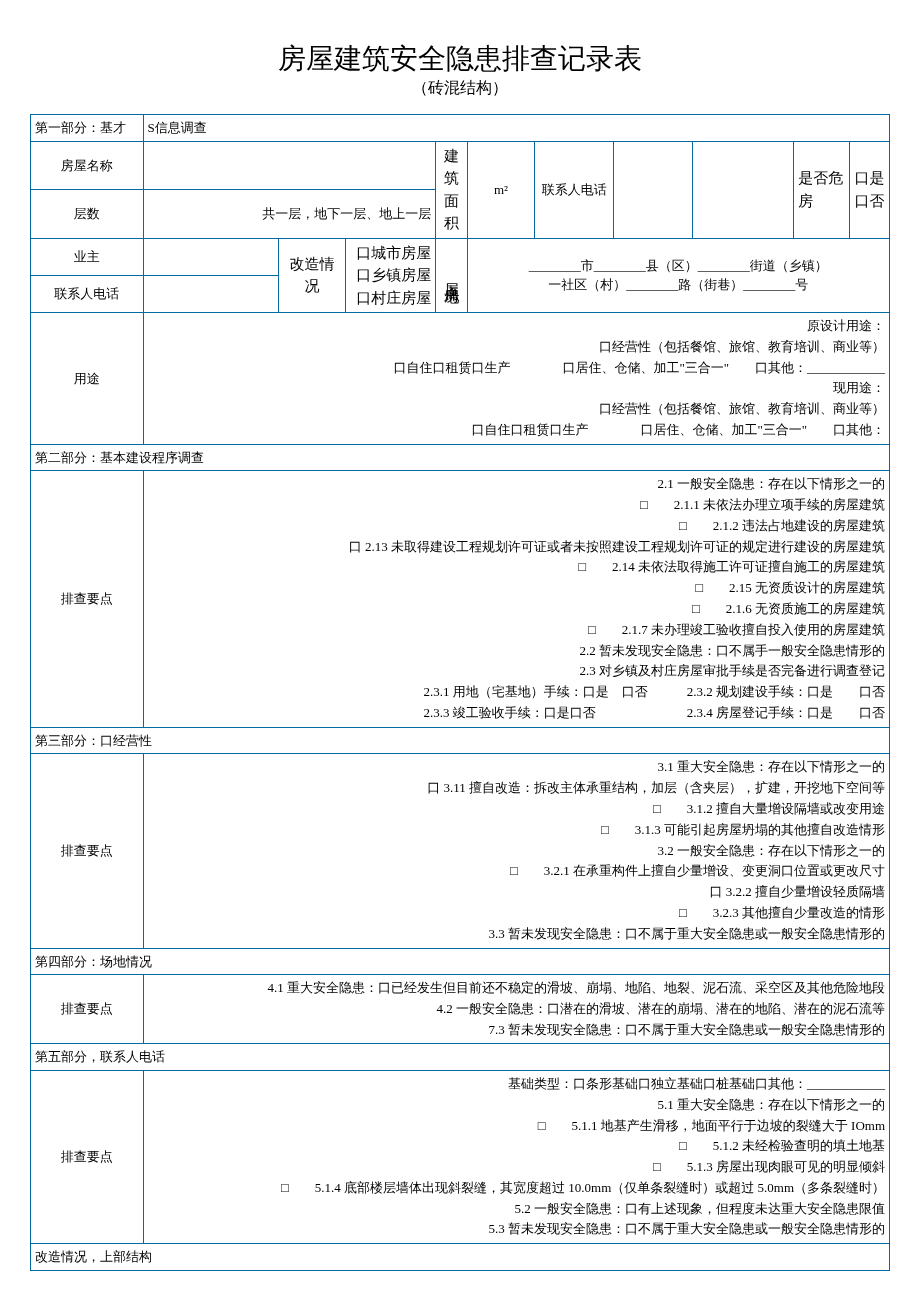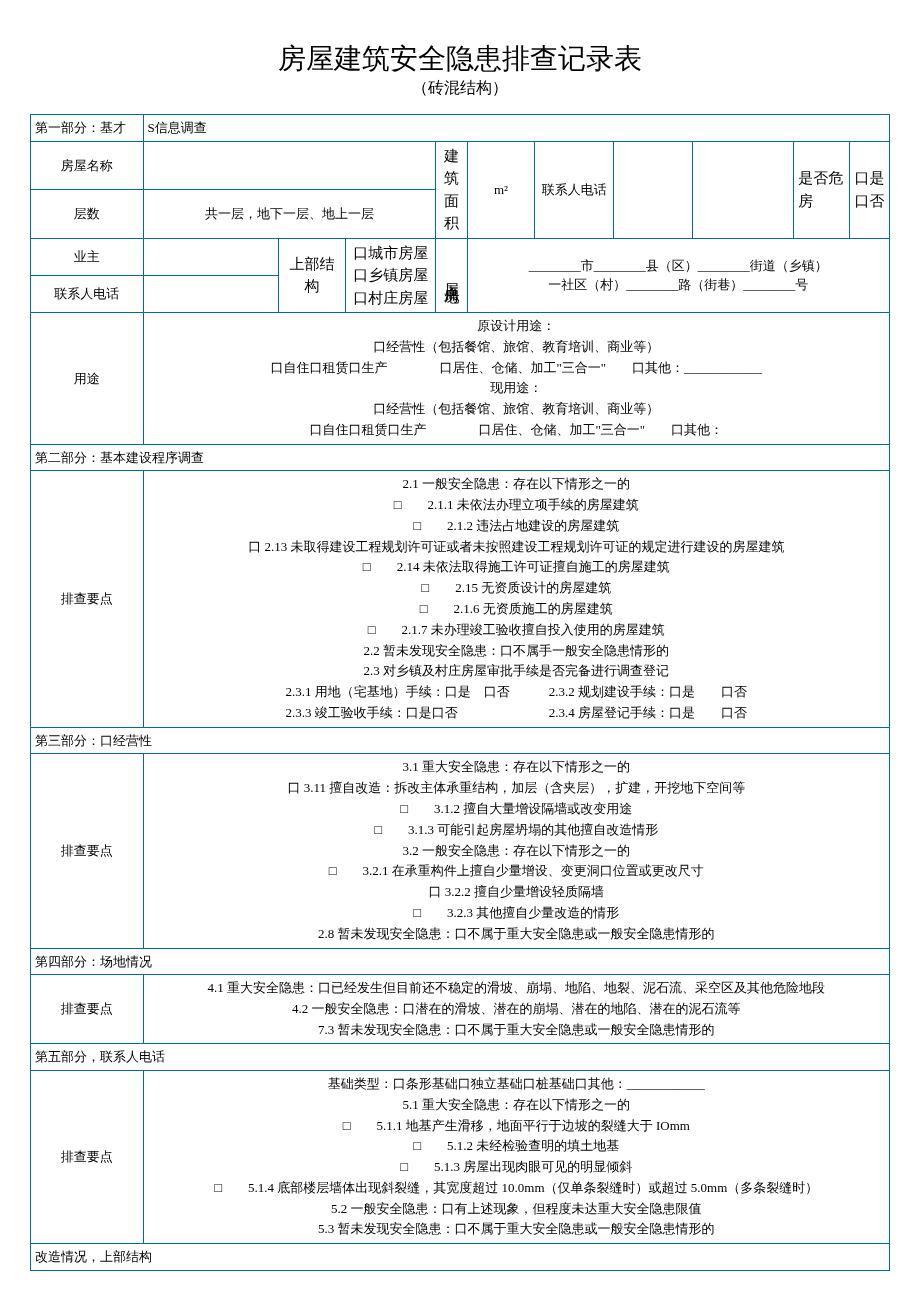--- a/index.html
+++ b/index.html
@@ -34,21 +34,21 @@
       word-wrap: break-word;
     }
     .section-header {
       font-weight: normal;
       text-align: left;
     }
     .label-cell {
       text-align: center;
     }
     .content-cell {
-      text-align: center;
+      text-align: right;
     }
     .vertical-text {
       writing-mode: vertical-rl;
       text-orientation: upright;
       text-align: center;
       letter-spacing: 2px;
     }
     .tall-content {
       line-height: 1.6;
       margin-left: 20px;
@@ -96,21 +96,21 @@
     <td rowspan="2" class="narrow"><span>口是</span><br><span>口否</span></td>
   </tr>
   <tr>
     <td class="label-cell">层数</td>
     <td colspan="3" class="content-cell">共一层，地下一层、地上一层</td>
   </tr>
 
   <tr>
     <td class="label-cell">业主</td>
     <td></td>
-    <td rowspan="2" class="label-cell narrow">上部结构</td>
+    <td rowspan="2" class="label-cell narrow">改造情况</td>
     <td rowspan="2" class="content-cell narrow" style="white-space:pre-line">口城市房屋
 口乡镇房屋
 口村庄房屋</td>
     <td rowspan="2" class="vertical-text narrow">屋点房地</td>
     <td rowspan="2" colspan="6" class="label-cell">
       <div>________市________县（区）________街道（乡镇）</div>
       <div>一社区（村）________路（街巷）________号</div>
     </td>
   </tr>
   <tr>
@@ -153,21 +153,21 @@
   <tr>
     <td class="label-cell">排查要点</td>
     <td colspan="10" class="content-cell tall-content" style="white-space:pre-line;height:165px;overflow:hidden">3.1 重大安全隐患：存在以下情形之一的
 口 3.11 擅自改造：拆改主体承重结构，加层（含夹层），扩建，开挖地下空间等
 □　　3.1.2 擅自大量增设隔墙或改变用途
 □　　3.1.3 可能引起房屋坍塌的其他擅自改造情形
 3.2 一般安全隐患：存在以下情形之一的
 □　　3.2.1 在承重构件上擅自少量增设、变更洞口位置或更改尺寸
 口 3.2.2 擅自少量增设轻质隔墙
 □　　3.2.3 其他擅自少量改造的情形
-2.8 暂未发现安全隐患：口不属于重大安全隐患或一般安全隐患情形的</td>
+3.3 暂未发现安全隐患：口不属于重大安全隐患或一般安全隐患情形的</td>
   </tr>
 
   <tr>
     <td colspan="11" class="section-header">第四部分：场地情况</td>
   </tr>
   <tr>
     <td class="label-cell">排查要点</td>
     <td colspan="10" class="content-cell tall-content" style="white-space:pre-line;height:55px;overflow:hidden">4.1 重大安全隐患：口已经发生但目前还不稳定的滑坡、崩塌、地陷、地裂、泥石流、采空区及其他危险地段
 4.2 一般安全隐患：口潜在的滑坡、潜在的崩塌、潜在的地陷、潜在的泥石流等
 7.3 暂未发现安全隐患：口不属于重大安全隐患或一般安全隐患情形的</td>

